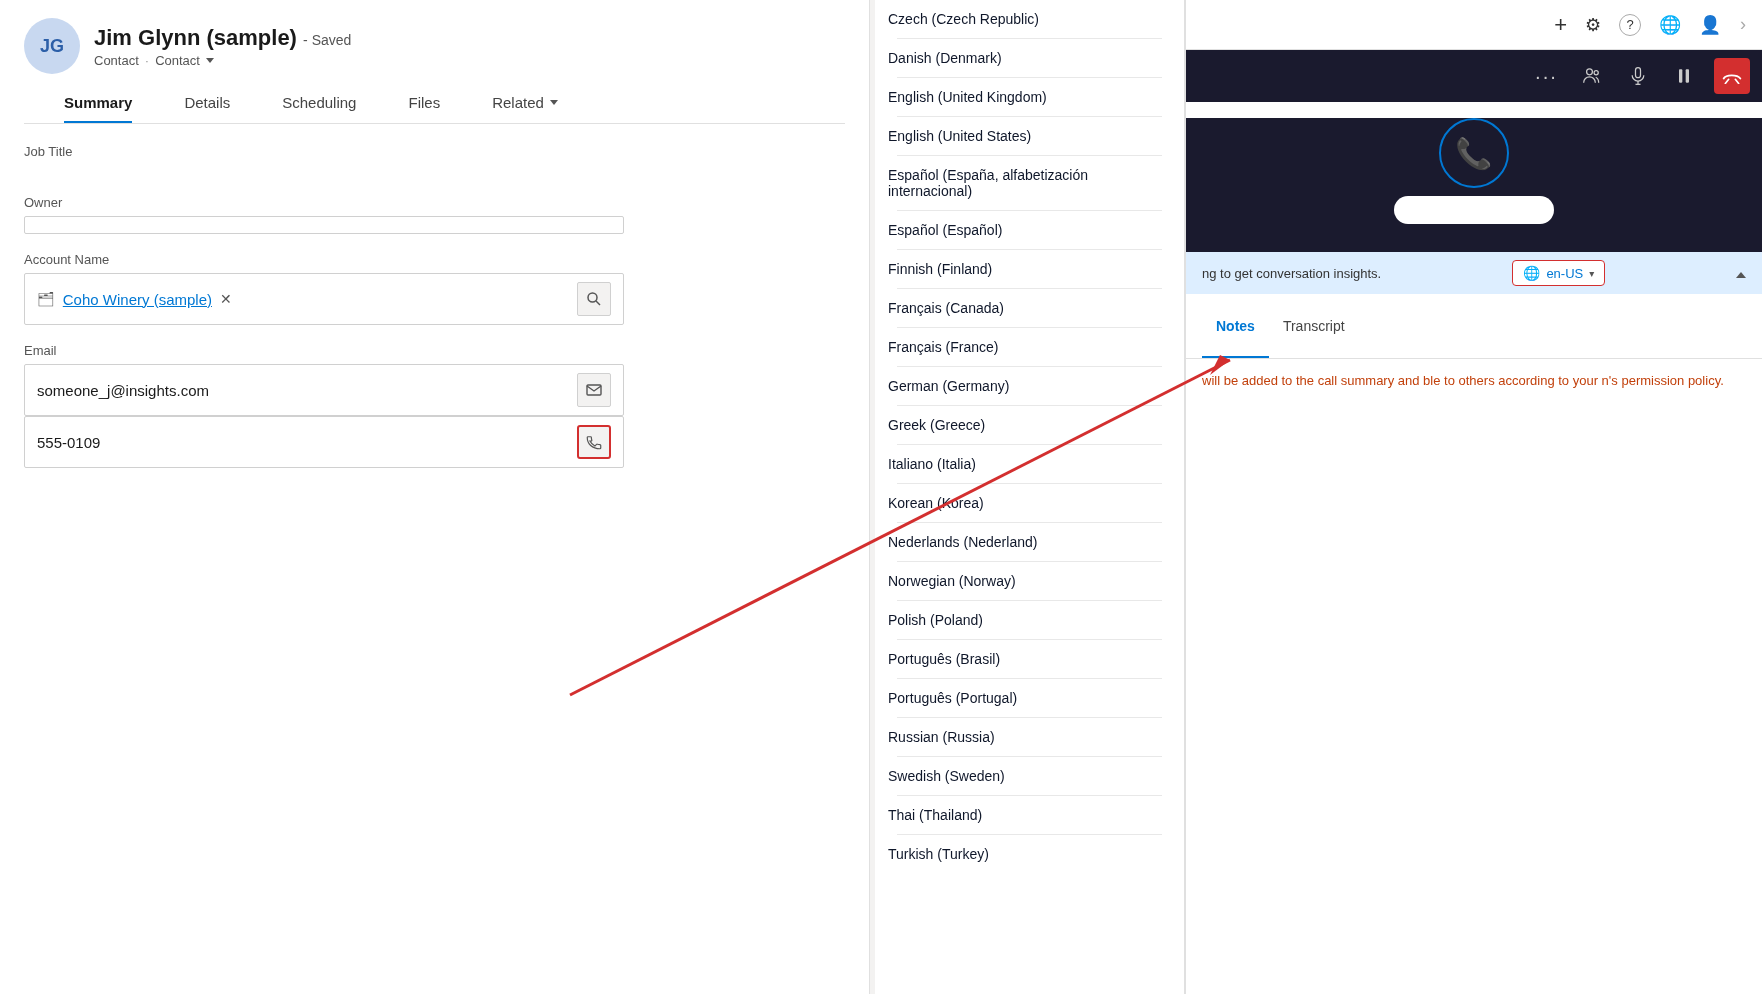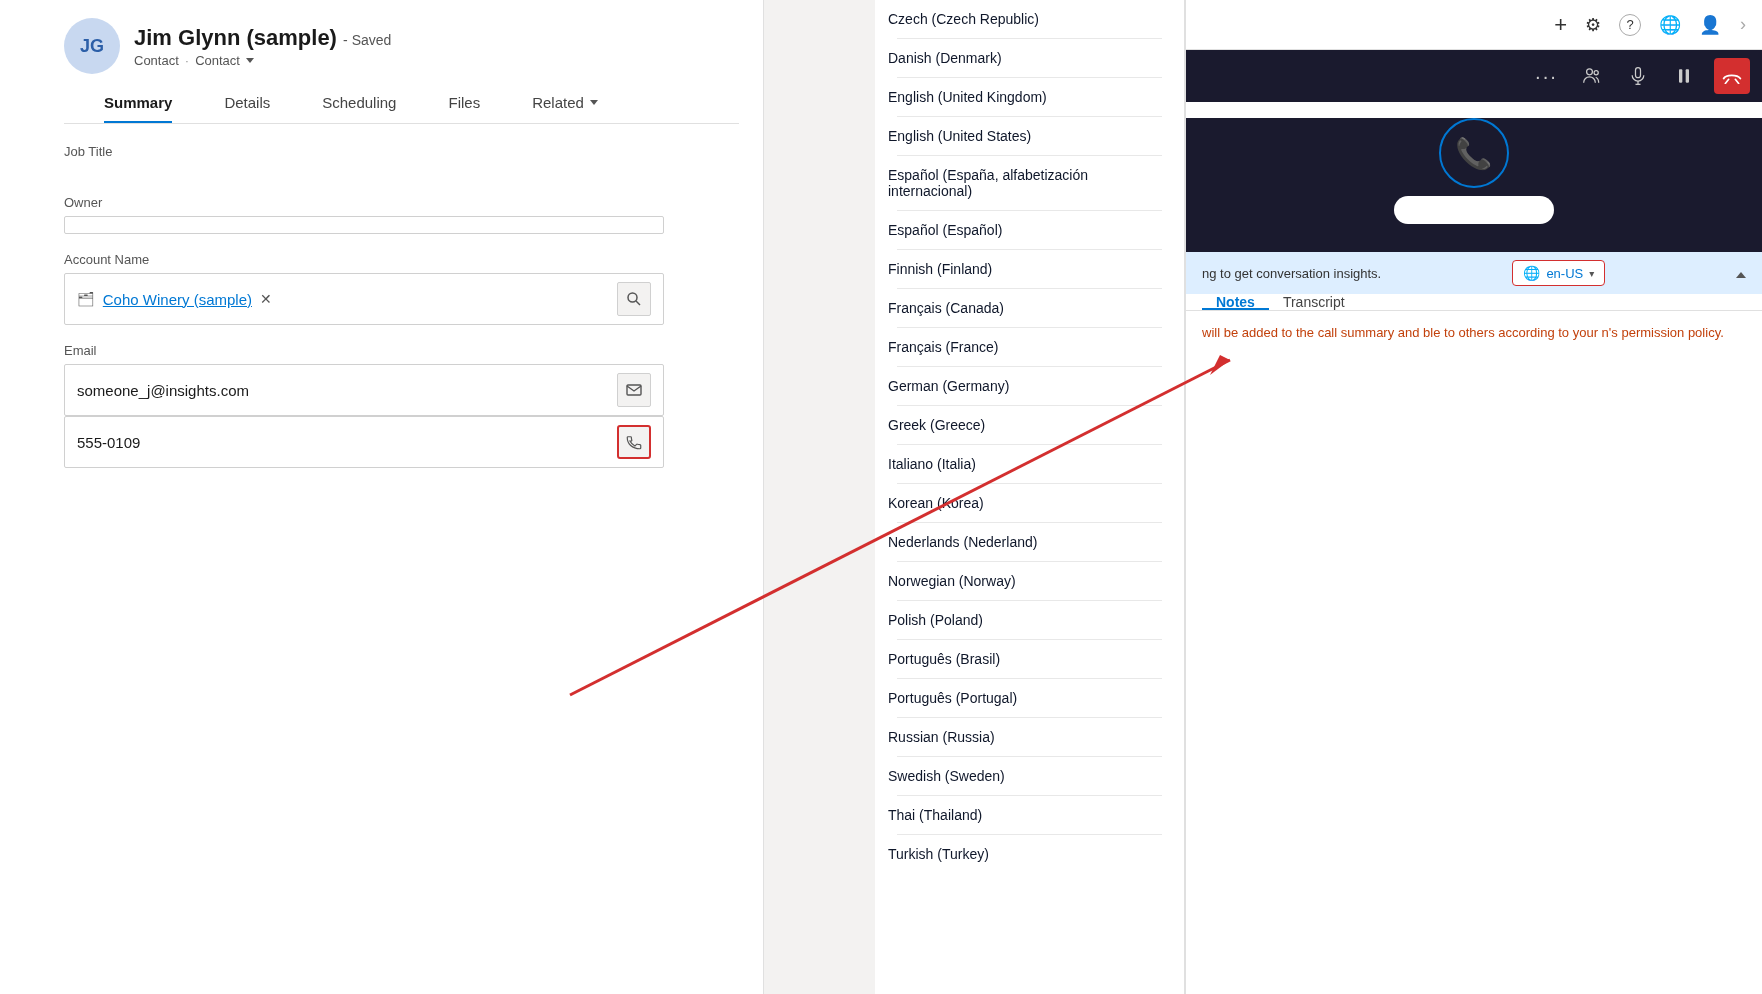--- a/index.html
+++ b/index.html
@@ -2,25 +2,24 @@
 <html><head>
   <meta charset="utf-8">
   <style>
     * { box-sizing: border-box; margin: 0; padding: 0; }
     body { font-family: 'Segoe UI', Arial, sans-serif; background: #f3f2f1; overflow: hidden; width: 1762px; height: 994px; position: relative; }
 
     
     .crm-panel {
       position: absolute;
       left: 0; top: 0;
-      width: 764px;
+      width: 870px;
       height: 994px;
       background: #ffffff;
       border-right: 1px solid #e0e0e0;
-      padding-left: 40px;
     }
 
     
     .crm-header {
       padding: 18px 24px 0 24px;
       background: #fff;
     }
     .crm-header-top {
       display: flex;
       align-items: center;
@@ -302,21 +301,21 @@
     .language-selector-btn .chevron { font-size: 10px; color: #555; }
 
     .notes-transcript-tabs {
       display: flex;
       padding: 0 16px;
       border-bottom: 1px solid #e0e0e0;
       background: #fff;
       margin-top: 0;
     }
     .nt-tab {
-      padding: 0 14px;
+      padding: 24px 14px;
       font-size: 14px;
       color: #444;
       cursor: pointer;
       position: relative;
     }
     .nt-tab.active {
       color: #0078d4;
       font-weight: 600;
     }
     .nt-tab.active::after {

